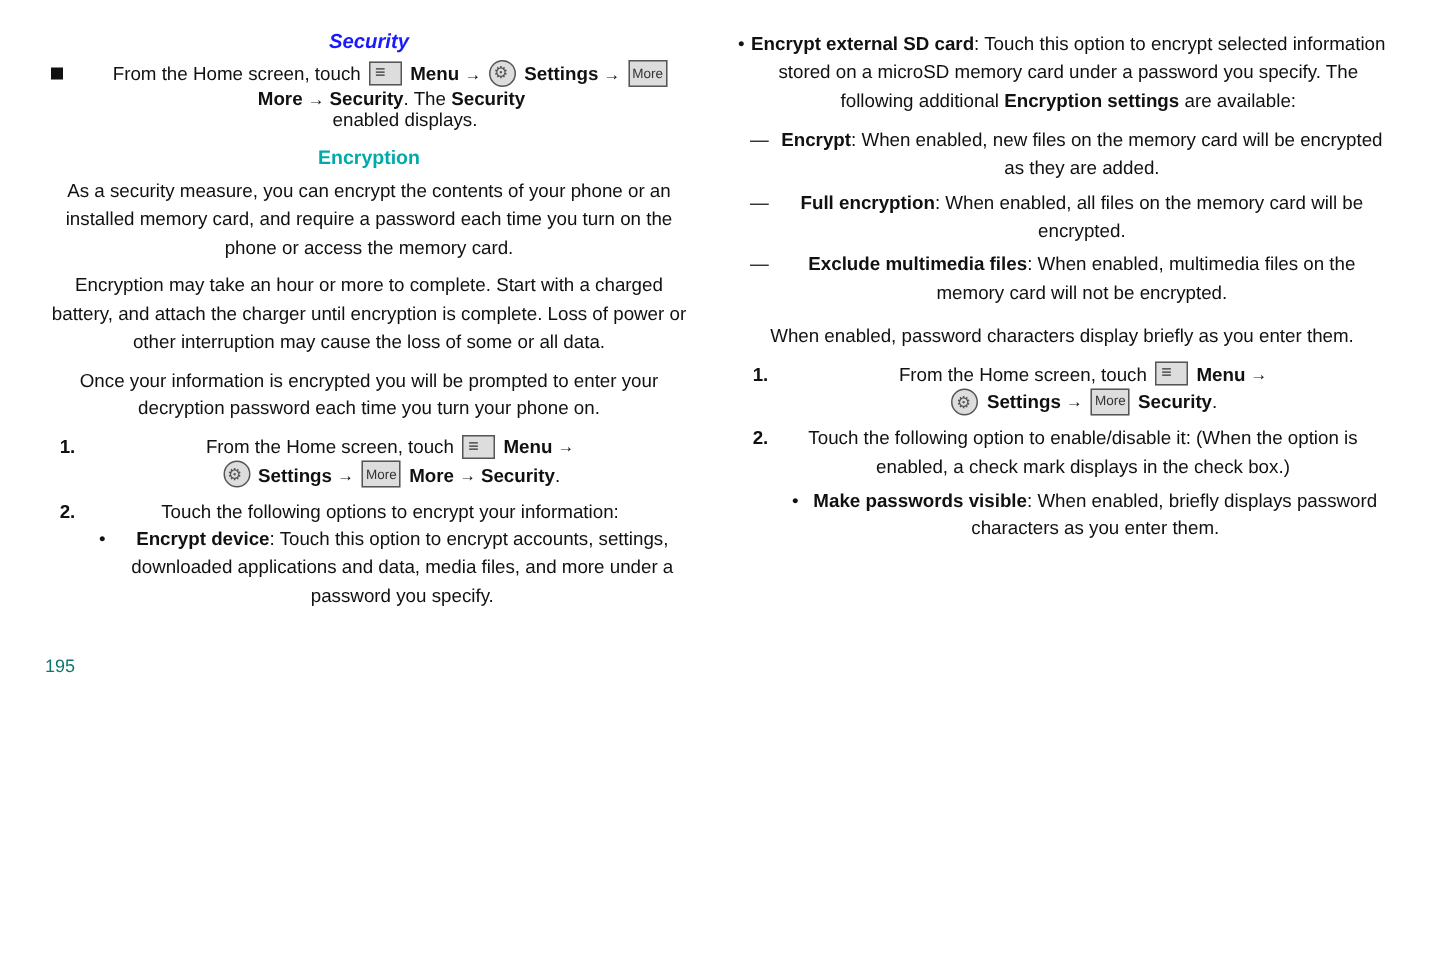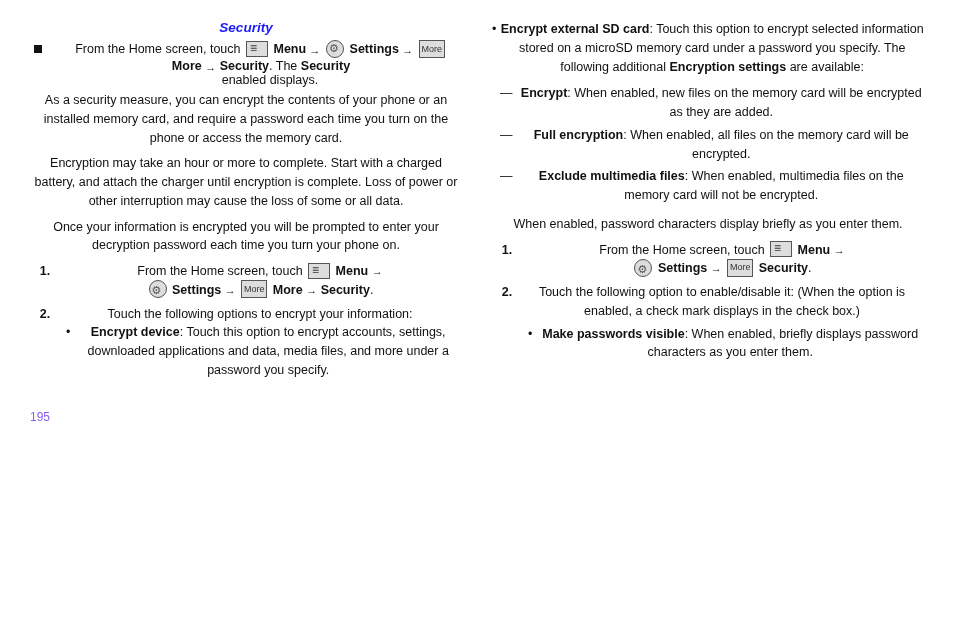--- a/index.html
+++ b/index.html
@@ -150,21 +150,21 @@
       left: 2px;
       color: #555;
     }
     .arrow {
       font-size: 11px;
       vertical-align: middle;
     }
     .page-number {
       margin-top: 20px;
       font-size: 12px;
-      color: #8b5cf6;
+      color: #0f766e;
     }
     .screen-displays {
       margin-left: 18px;
     }
   </style>
 </head>
 <body>
 
 <div class="page-layout">
   <div class="left-col">
@@ -183,20 +183,21 @@
         <span class="arrow">→</span>
         <span class="more-icon">More</span>
         <span class="bold">More</span>
         <span class="arrow">→</span>
         <span class="bold">Security</span><span>. The</span>
         <span class="bold">Security</span>
         <div class="screen-displays">enabled displays.</div>
       </div>
     </div>
 
+    <div class="section-heading">Encryption</div>
 
     <p>As a security measure, you can encrypt the contents of your phone or an installed memory card, and require a password each time you turn on the phone or access the memory card.</p>
     <p>Encryption may take an hour or more to complete. Start with a charged battery, and attach the charger until encryption is complete. Loss of power or other interruption may cause the loss of some or all data.</p>
     <p>Once your information is encrypted you will be prompted to enter your decryption password each time you turn your phone on.</p>
 
     <div class="numbered-list">
       <div class="numbered-item">
         <div class="num">1.</div>
         <div class="num-content">
           <span>From the Home screen, touch</span>

